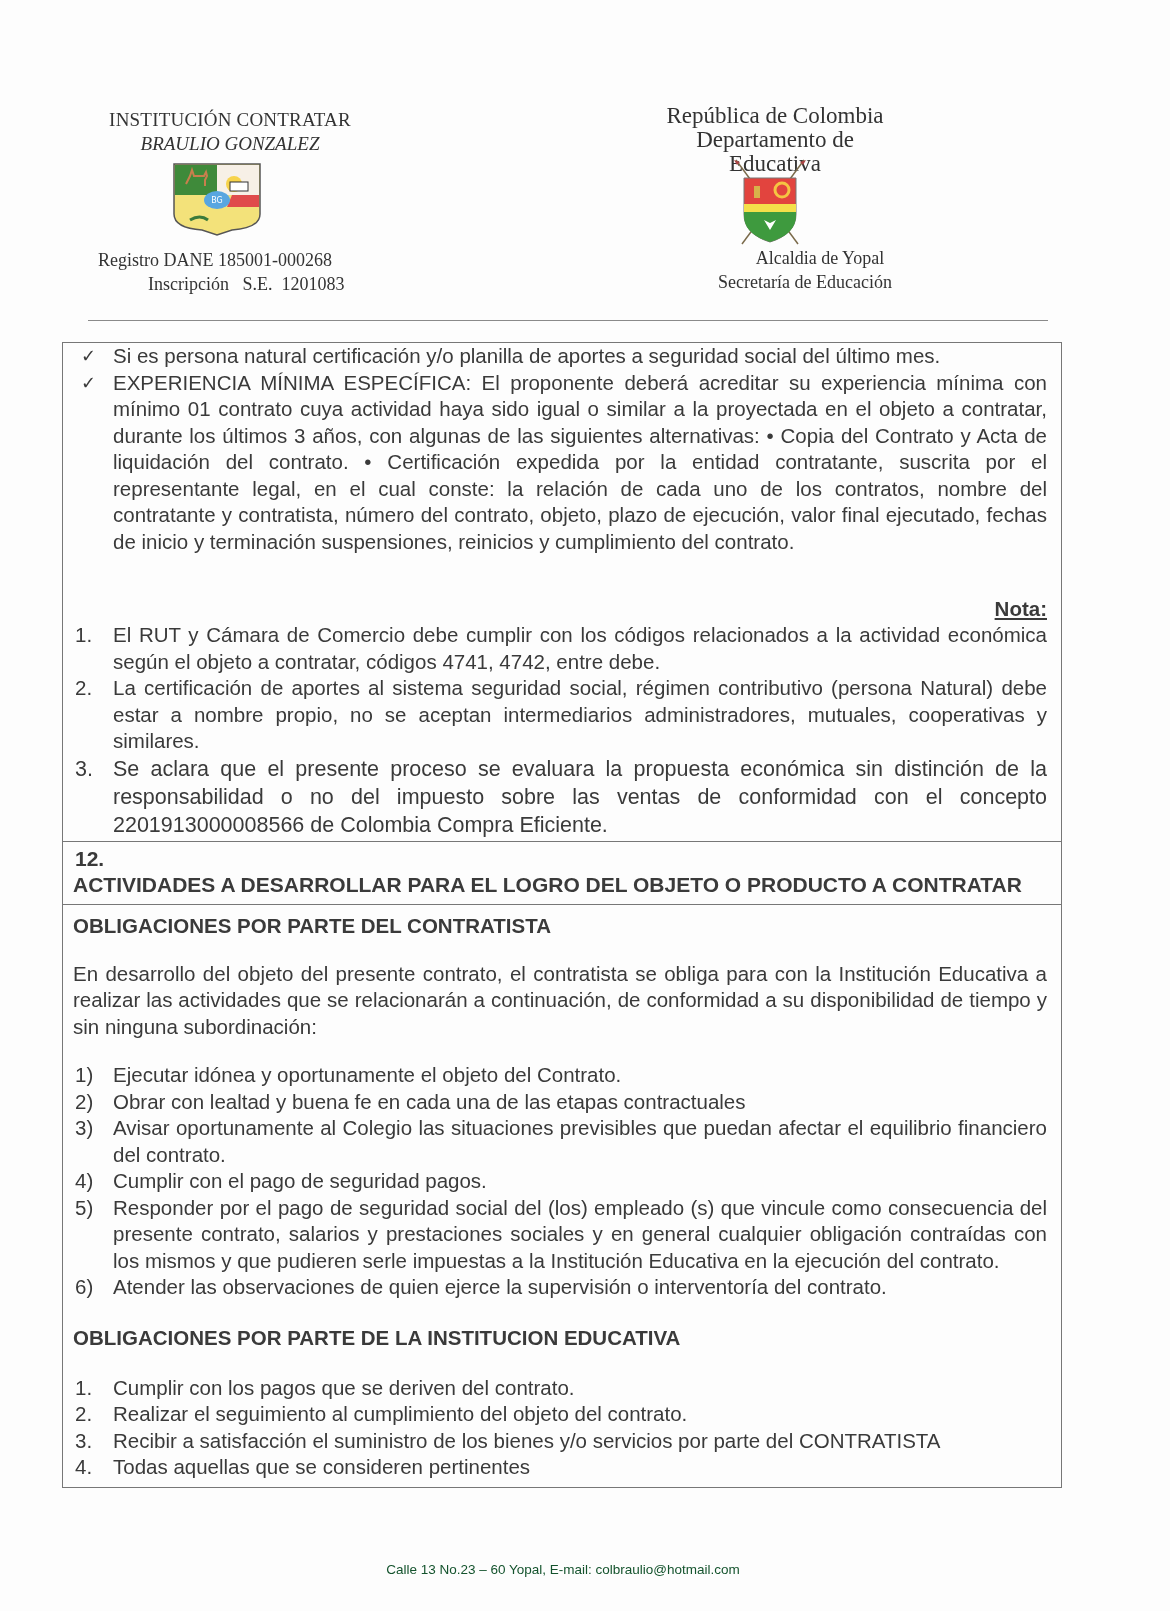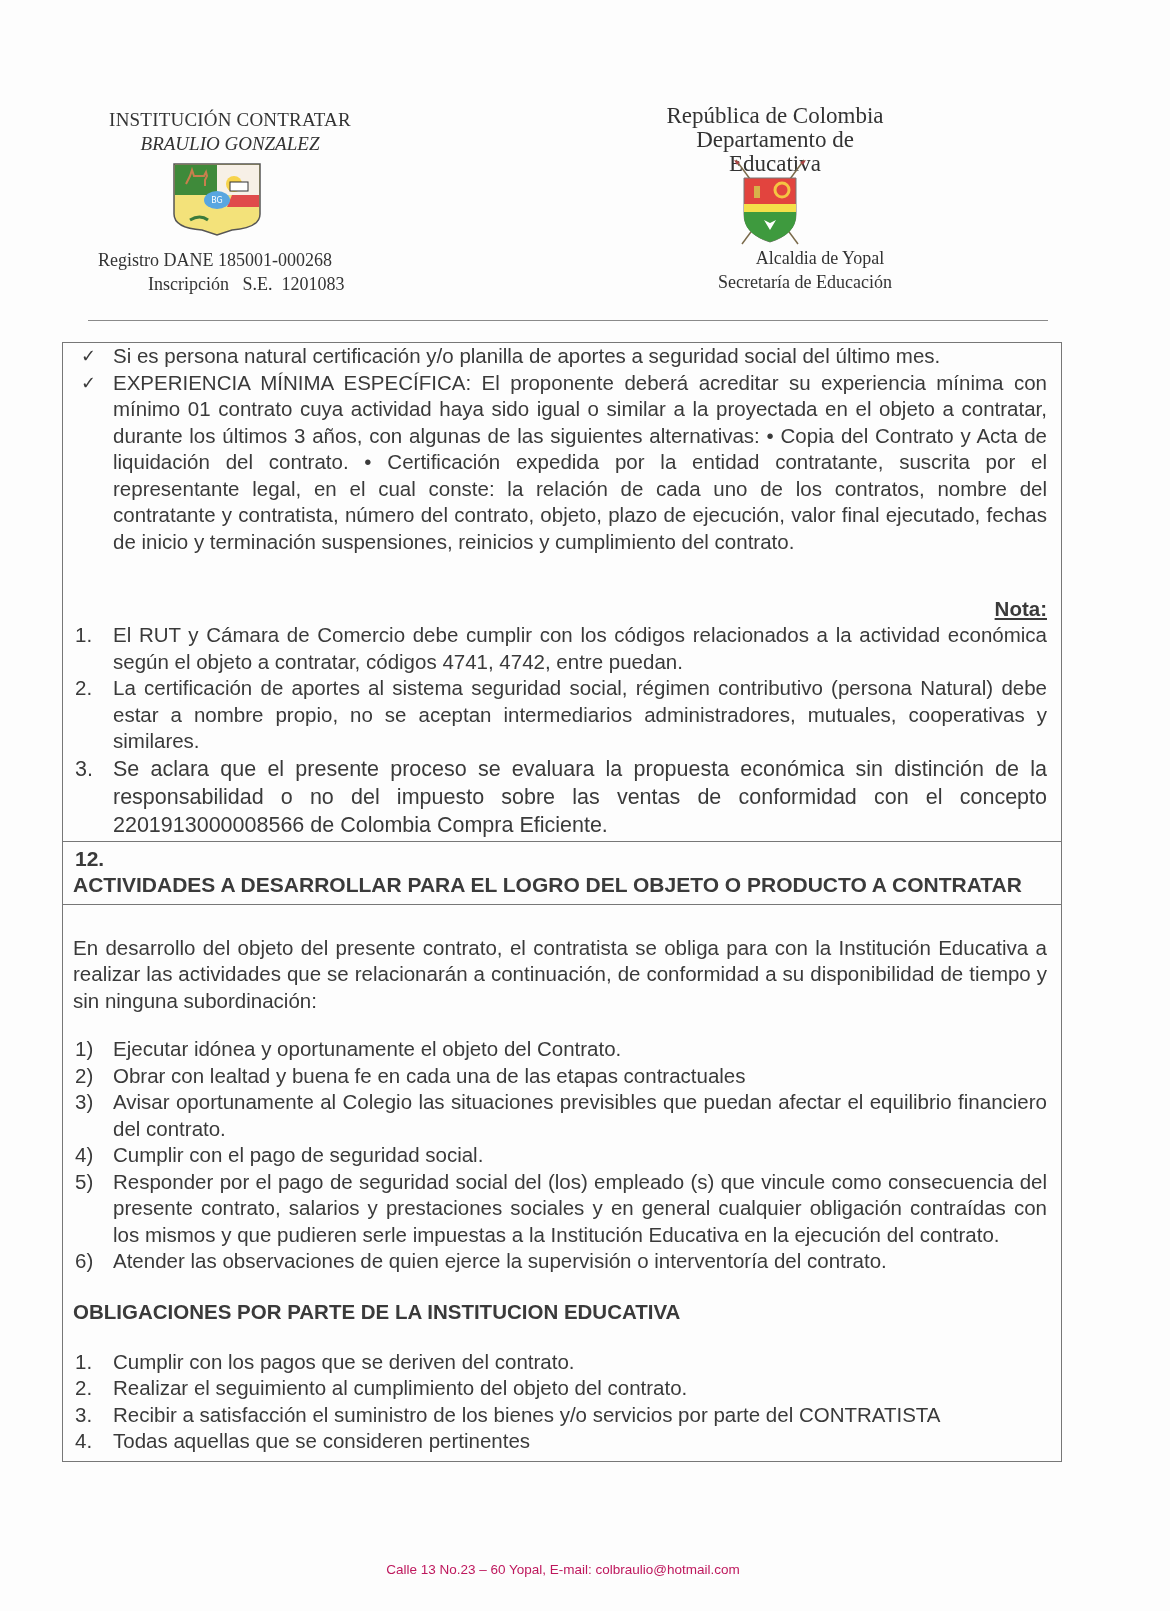--- a/index.html
+++ b/index.html
@@ -30,21 +30,21 @@
     .b { font-weight: normal; }
     .nota-title { font-weight: bold; text-decoration: underline; font-size: 20.5px; margin-top: 41px; line-height: 26px; text-align: right; }
     .num-item { display: flex; }
     .num-item .n { width: 40px; flex: none; padding-left: 2px; box-sizing: border-box; }
     .num-item .tx { flex: 1; }
     .sec-title { font-weight: bold; font-size: 21px; line-height: 26px; text-align: justify; }
     .h12 { display: flex; padding-top: 4px; padding-bottom: 6px; flex-direction: column; }
     .h12 .n { width: 38px; flex: none; padding-left: 2px; }
     .sub-title { font-weight: bold; font-size: 20.5px; line-height: 26px; }
     .gap { height: 22px; }
-    .footer { position: absolute; left: 0; width: 1126px; top: 1562px; text-align: center; font-size: 13.5px; color: #be185d; }
+    .footer { position: absolute; left: 0; width: 1126px; top: 1562px; text-align: center; font-size: 13.5px; color: #14532d; }
   </style>
 </head>
 <body>
 
 <div class="hdr-left serif">
   <div class="inst">INSTITUCIÓN CONTRATAR</div>
   <div class="name">BRAULIO GONZALEZ</div>
 </div>
 
 <svg class="shield-left" viewBox="0 0 90 74">
@@ -98,59 +98,60 @@
       <span class="tx"><span class="b"></span><span>Si es persona natural certificación y/o planilla de aportes a seguridad social del último mes.</span></span>
     </div>
     <div class="check-item p">
       <span class="mk">✓</span>
       <span class="tx"><span class="b">EXPERIENCIA MÍNIMA ESPECÍFICA</span><span>: El proponente deberá acreditar su experiencia mínima con mínimo 01 contrato cuya actividad haya sido igual o similar a la proyectada en el objeto a contratar, durante los últimos 3 años, con algunas de las siguientes alternativas: • Copia del Contrato y Acta de liquidación del contrato. • Certificación expedida por la entidad contratante, suscrita por el representante legal, en el cual conste: la relación de cada uno de los contratos, nombre del contratante y contratista, número del contrato, objeto, plazo de ejecución, valor final ejecutado, fechas de inicio y terminación suspensiones, reinicios y cumplimiento del contrato.</span></span>
     </div>
 
     <div class="nota-title">Nota:</div>
     <div class="num-item p">
       <span class="n">1.</span>
-      <span class="tx"><span>El RUT y Cámara de Comercio debe cumplir con los códigos relacionados a la actividad económica según el objeto a contratar, códigos </span><span class="b">4741, 4742,</span><span> entre puedan.</span></span>
+      <span class="tx"><span>El RUT y Cámara de Comercio debe cumplir con los códigos relacionados a la actividad económica según el objeto a contratar, códigos </span><span class="b">4741, 4742,</span><span> entre debe.</span></span>
     </div>
     <div class="num-item p">
       <span class="n">2.</span>
       <span class="tx">La certificación de aportes al sistema seguridad social, régimen contributivo (persona Natural) debe estar a nombre propio, no se aceptan intermediarios administradores, mutuales, cooperativas y similares.</span>
     </div>
     <div class="num-item p" style="font-size:21.5px; line-height:28px;">
       <span class="n">3.</span>
       <span class="tx">Se aclara que el presente proceso se evaluara la propuesta económica sin distinción de la responsabilidad o no del impuesto sobre las ventas de conformidad con el concepto 2201913000008566 de Colombia Compra Eficiente.</span>
     </div>
   </div>
 
   <div class="sec">
     <div class="h12 sec-title">
       <span class="n">12.</span>
       <span style="flex:1;">ACTIVIDADES A DESARROLLAR PARA EL LOGRO DEL OBJETO O PRODUCTO A CONTRATAR</span>
     </div>
   </div>
 
   <div class="sec" style="padding-top:8px; padding-bottom:6px;">
+    <div class="sub-title">OBLIGACIONES POR PARTE DEL CONTRATISTA</div>
     <div class="gap"></div>
     <div class="p">En desarrollo del objeto del presente contrato, el contratista se obliga para con la Institución Educativa a realizar las actividades que se relacionarán a continuación, de conformidad a su disponibilidad de tiempo y sin ninguna subordinación:</div>
     <div class="gap"></div>
     <div>
       <div class="num-item p">
           <span class="n">1)</span>
           <span class="tx">Ejecutar idónea y oportunamente el objeto del Contrato.</span>
         </div>
       <div class="num-item p">
           <span class="n">2)</span>
           <span class="tx">Obrar con lealtad y buena fe en cada una de las etapas contractuales</span>
         </div>
       <div class="num-item p">
           <span class="n">3)</span>
           <span class="tx">Avisar oportunamente al Colegio las situaciones previsibles que puedan afectar el equilibrio financiero del contrato.</span>
         </div>
       <div class="num-item p">
           <span class="n">4)</span>
-          <span class="tx">Cumplir con el pago de seguridad social.</span>
+          <span class="tx">Cumplir con el pago de seguridad pagos.</span>
         </div>
       <div class="num-item p">
           <span class="n">5)</span>
           <span class="tx">Responder por el pago de seguridad social del (los) empleado (s) que vincule como consecuencia del presente contrato, salarios y prestaciones sociales y en general cualquier obligación contraídas con los mismos y que pudieren serle impuestas a la Institución Educativa en la ejecución del contrato.</span>
         </div>
       <div class="num-item p">
           <span class="n">6)</span>
           <span class="tx">Atender las observaciones de quien ejerce la supervisión o interventoría del contrato.</span>
         </div>
     </div>

